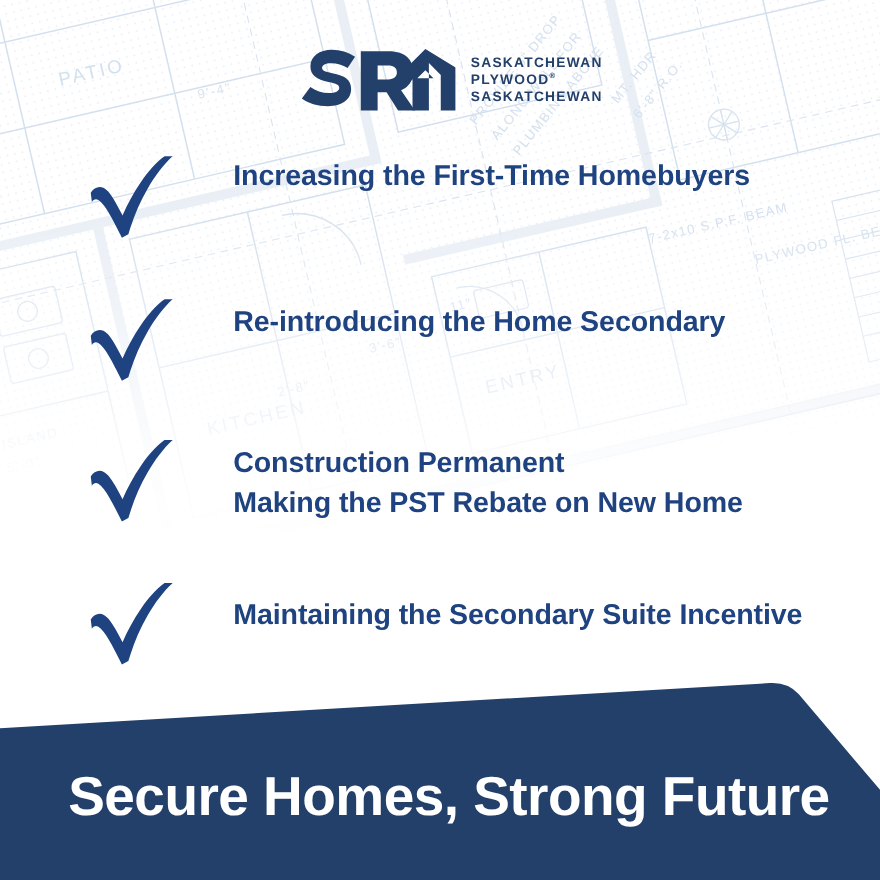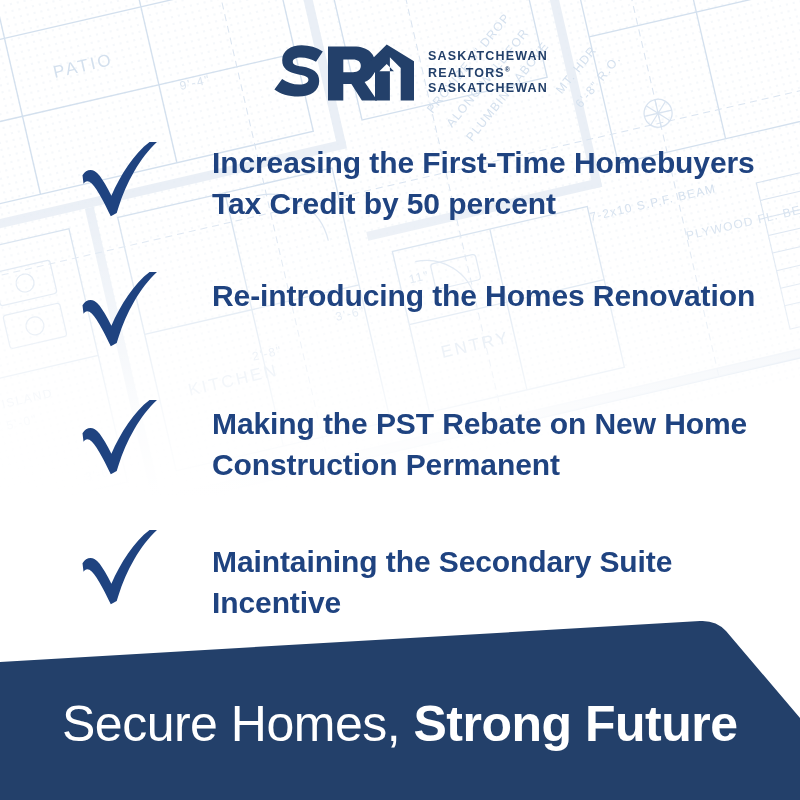--- a/index.html
+++ b/index.html
@@ -97,21 +97,21 @@
 
   .check { flex:0 0 auto; width:92px; }
   .check svg { display:block; }
 
   .row-text {
     flex:1 1 auto;
     padding-left:42px;
     color:#1f4380;
     font-family:"Liberation Sans", sans-serif;
     font-weight:bold;
-    font-size:30px;
+    font-size:26px;
     line-height:1.38;
     letter-spacing:-.1px;
   }
   .row-3 .row-text { padding-top:11px; }
   .row-1 .row-text { padding-top:3px; }
   .row-2 .row-text { padding-top:3px; }
 
   
   .banner {
     position:absolute;
@@ -127,21 +127,21 @@
     padding-top:48px;
   }
   .banner-text .t {
     color:#ffffff;
     font-family:"Liberation Sans", sans-serif;
     font-size:50px;
     line-height:1;
     white-space:nowrap;
     letter-spacing:-.5px;
   }
-  .banner-text .t .light { font-weight:400; }
+  .banner-text .t .light { font-weight:700; }
   .banner-text .t .bold  { font-weight:bold;text-align:center; }
 </style>
 </head>
 <body>
 
 <div id="poster">
 
   <div class="bp-layer">
     <svg width="1260" height="900" viewBox="0 0 1260 900" xmlns="http://www.w3.org/2000/svg">
       <defs>
@@ -308,59 +308,58 @@
           <path d="M35.8 7.2c-11.4 0-19.6 5.9-19.6 15.1 0 8.2 5.6 12.2 16.4 14.2 7.5 1.4 9.8 2.6 9.8 5.3 0 3-3.3 4.8-9.1 4.8-6.6 0-12.4-2.1-17.2-5.6L8.4 51.6C14.2 56 22.6 58.6 32.2 58.6c12.6 0 21-6 21-15.6 0-8.5-5.7-12.3-17.1-14.4-7.2-1.3-9.3-2.4-9.3-4.9 0-2.6 2.9-4.3 8.1-4.3 5.5 0 10.6 1.7 15.1 4.4l6.8-10.3C50.6 9.3 43.5 7.2 35.8 7.2Z"></path>
 
           <path d="M62 8.6h25.6c7.4 0 13.2 1.9 17 5.7 3.2 3.2 4.9 7.5 4.9 12.9v.2c0 8.3-4.2 13.8-10.9 16.6l12.6 18.4H95.9L85.4 45.9h-8.1v16.5H62V8.6Zm25 25.6c4.9 0 7.8-2.4 7.8-6.2v-.2c0-4.1-3-6.2-7.9-6.2H77.3v12.6H87Z"></path>
 
           <path d="M120.7 6.5 96.6 30.6l7.9 7.9 4.5-4.5v28.4h14.9V19.3l10.8 10.8v32.3h14.8V24.2L120.7 6.5Zm0 19.4 7.3 7.3h-14.6l7.3-7.3Z"></path>
         </g>
       </svg>
     </div>
     <div class="logo-words">
       <span>SASKATCHEWAN</span>
-      <span><span>REALTORS</span><sup>®</sup></span>
+      <span><span>PLYWOOD</span><sup>®</sup></span>
       <span>SASKATCHEWAN</span>
     </div>
   </div>
 
   <div class="list">
 
     <div class="row row-0">
       <div class="check">
         <svg width="92" height="78" viewBox="0 0 92 78" xmlns="http://www.w3.org/2000/svg">
           <path d="M4.5 33.2c2.8-4.6 7.6-6.5 11.9-4.2 3.7 2 6.9 6.6 10.4 12.6 2.3 3.9 4.5 8.1 6.6 12.2 4.3-10.1 10-20.6 16.6-30.2C57.8 12.1 66.5 2.6 76.4-3.2l2.7 3.1C70.6 7.6 62.9 18 56.3 29.3c-6.8 11.6-12 23.9-15.7 35.6l-1.9 6-5.9 3.3-2.4-4.8c-2.8-5.7-6-12-9.2-17.4-3.5-5.9-6.8-10.4-9.8-12.2-2.3-1.3-4.4-.5-5.9 1.9l-1-8.5Z" fill="#1f4380"></path>
         </svg>
       </div>
       <div class="row-text">
         <div>Increasing the First-Time Homebuyers</div>
-        <div>Tax Credit by 50 percent</div>
       </div>
     </div>
 
     <div class="row row-1">
       <div class="check">
         <svg width="92" height="78" viewBox="0 0 92 78" xmlns="http://www.w3.org/2000/svg">
           <path d="M4.5 33.2c2.8-4.6 7.6-6.5 11.9-4.2 3.7 2 6.9 6.6 10.4 12.6 2.3 3.9 4.5 8.1 6.6 12.2 4.3-10.1 10-20.6 16.6-30.2C57.8 12.1 66.5 2.6 76.4-3.2l2.7 3.1C70.6 7.6 62.9 18 56.3 29.3c-6.8 11.6-12 23.9-15.7 35.6l-1.9 6-5.9 3.3-2.4-4.8c-2.8-5.7-6-12-9.2-17.4-3.5-5.9-6.8-10.4-9.8-12.2-2.3-1.3-4.4-.5-5.9 1.9l-1-8.5Z" fill="#1f4380"></path>
         </svg>
       </div>
       <div class="row-text">
-        <div>Re-introducing the Homes Renovation</div>
+        <div>Re-introducing the Home Secondary</div>
       </div>
     </div>
 
     <div class="row row-2">
       <div class="check">
         <svg width="92" height="78" viewBox="0 0 92 78" xmlns="http://www.w3.org/2000/svg">
           <path d="M4.5 33.2c2.8-4.6 7.6-6.5 11.9-4.2 3.7 2 6.9 6.6 10.4 12.6 2.3 3.9 4.5 8.1 6.6 12.2 4.3-10.1 10-20.6 16.6-30.2C57.8 12.1 66.5 2.6 76.4-3.2l2.7 3.1C70.6 7.6 62.9 18 56.3 29.3c-6.8 11.6-12 23.9-15.7 35.6l-1.9 6-5.9 3.3-2.4-4.8c-2.8-5.7-6-12-9.2-17.4-3.5-5.9-6.8-10.4-9.8-12.2-2.3-1.3-4.4-.5-5.9 1.9l-1-8.5Z" fill="#1f4380"></path>
         </svg>
       </div>
       <div class="row-text">
+        <div>Construction Permanent</div>
         <div>Making the PST Rebate on New Home</div>
-        <div>Construction Permanent</div>
       </div>
     </div>
 
     <div class="row row-3">
       <div class="check">
         <svg width="92" height="78" viewBox="0 0 92 78" xmlns="http://www.w3.org/2000/svg">
           <path d="M4.5 33.2c2.8-4.6 7.6-6.5 11.9-4.2 3.7 2 6.9 6.6 10.4 12.6 2.3 3.9 4.5 8.1 6.6 12.2 4.3-10.1 10-20.6 16.6-30.2C57.8 12.1 66.5 2.6 76.4-3.2l2.7 3.1C70.6 7.6 62.9 18 56.3 29.3c-6.8 11.6-12 23.9-15.7 35.6l-1.9 6-5.9 3.3-2.4-4.8c-2.8-5.7-6-12-9.2-17.4-3.5-5.9-6.8-10.4-9.8-12.2-2.3-1.3-4.4-.5-5.9 1.9l-1-8.5Z" fill="#1f4380"></path>
         </svg>
       </div>
       <div class="row-text">

